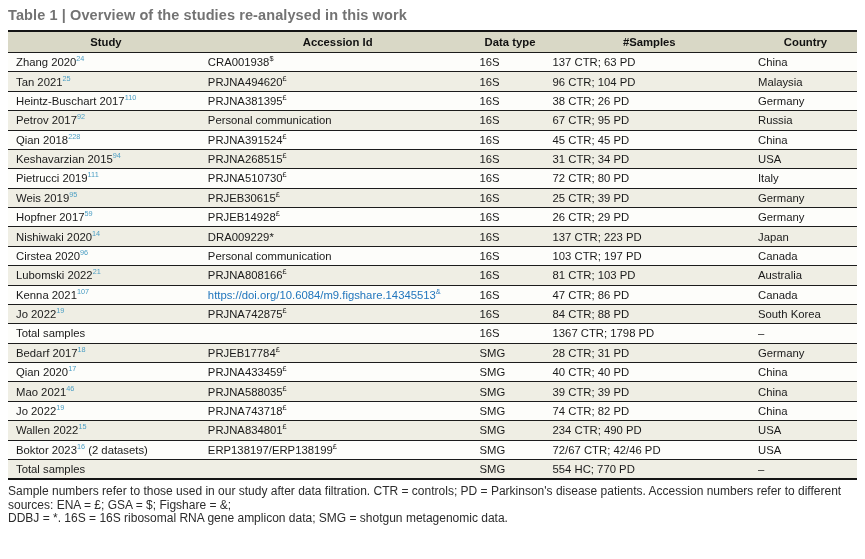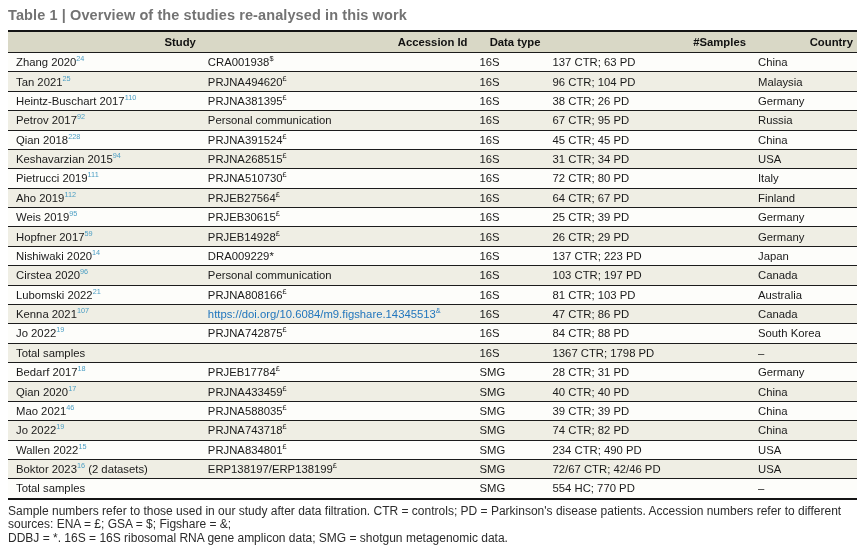--- a/index.html
+++ b/index.html
@@ -23,21 +23,21 @@
     border-top: 2.5px solid #141414;
     border-bottom: 2.5px solid #141414;
   }
   col.c-study     { width: 22.6%; }
   col.c-accession { width: 32.0%; }
   col.c-datatype  { width: 8.6%;  }
   col.c-samples   { width: 24.2%; }
   col.c-country   { width: 12.6%; }
   thead th {
     background: #d9d8c6;
-    text-align: right;
+    text-align: center;
     font-size: 11.3px;
     font-weight: 700;
     padding: 4px 4px 4px 8px;
     border-bottom: 1.5px solid #1c1c1c;
     color: #111;
   }
   tbody td {
     font-size: 11.3px;
     line-height: 12px;
     padding: 3.2px 4px 3.2px 8px;
@@ -143,27 +143,20 @@
         <td>USA</td>
       </tr>
       <tr>
         <td><span>Pietrucci 2019</span><sup class="ref">111</sup></td>
         <td><span><span>PRJNA510730</span><sup class="acc">£</sup></span></td>
         <td>16S</td>
         <td>72 CTR; 80 PD</td>
         <td>Italy</td>
       </tr>
       <tr>
-        <td><span>Aho 2019</span><sup class="ref">112</sup></td>
-        <td><span><span>PRJEB27564</span><sup class="acc">£</sup></span></td>
-        <td>16S</td>
-        <td>64 CTR; 67 PD</td>
-        <td>Finland</td>
-      </tr>
-      <tr>
         <td><span>Weis 2019</span><sup class="ref">95</sup></td>
         <td><span><span>PRJEB30615</span><sup class="acc">£</sup></span></td>
         <td>16S</td>
         <td>25 CTR; 39 PD</td>
         <td>Germany</td>
       </tr>
       <tr>
         <td><span>Hopfner 2017</span><sup class="ref">59</sup></td>
         <td><span><span>PRJEB14928</span><sup class="acc">£</sup></span></td>
         <td>16S</td>

